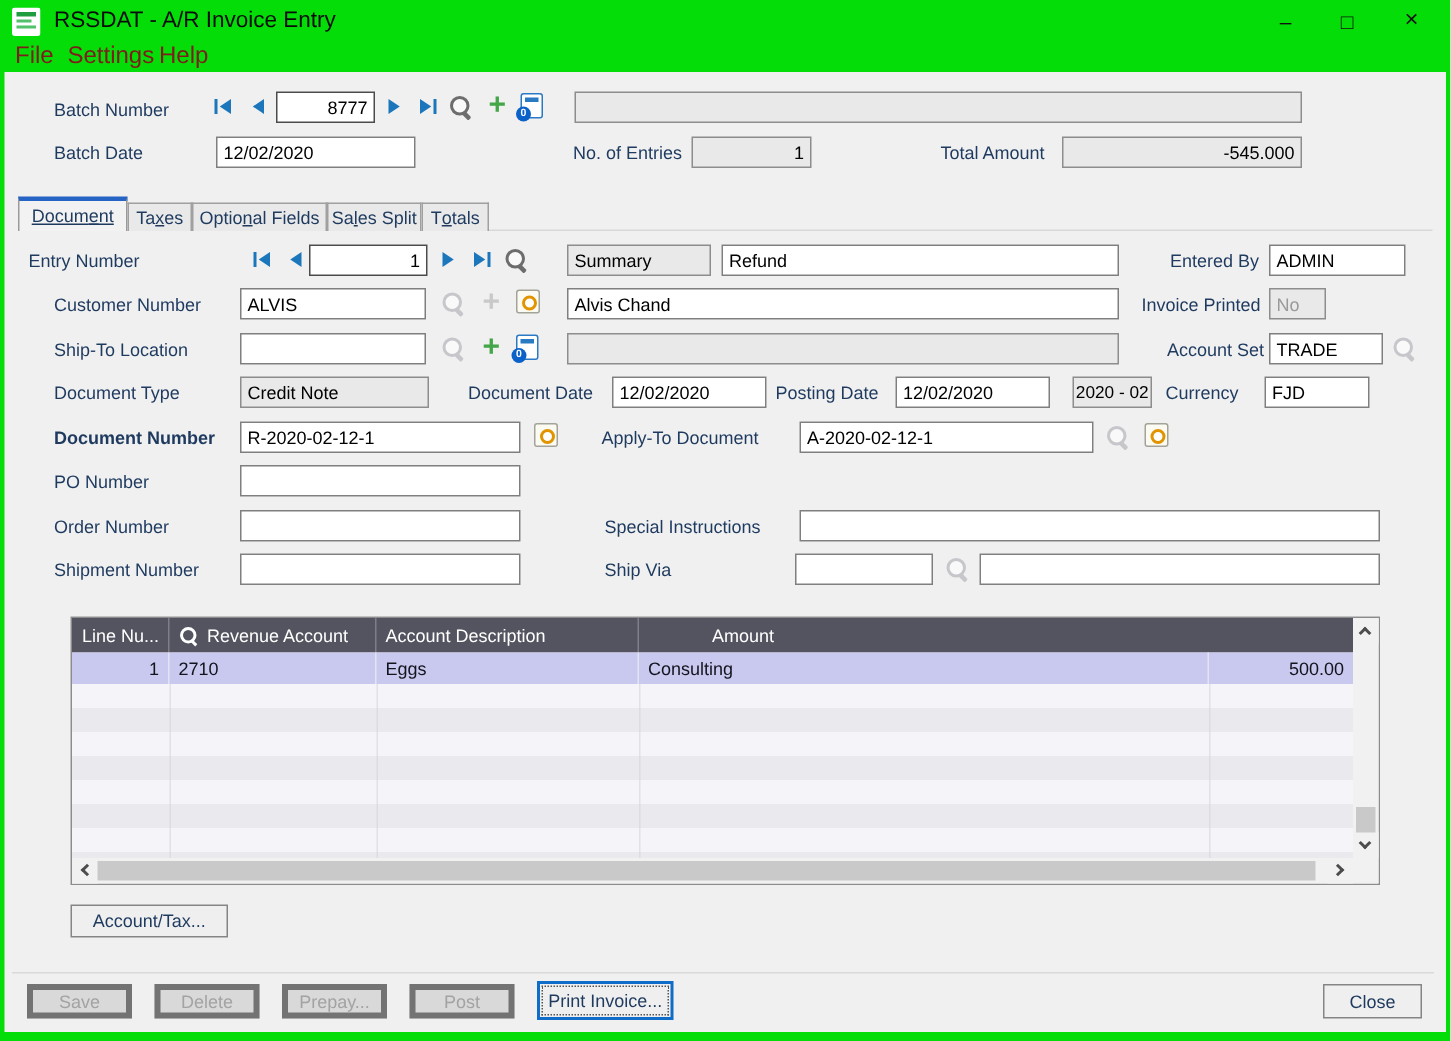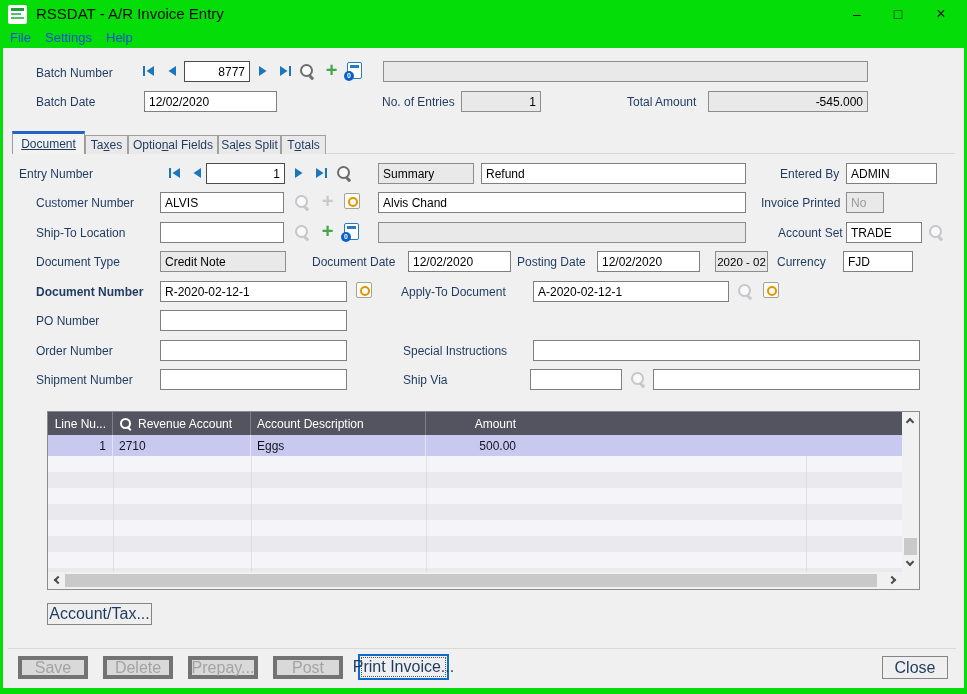--- a/index.html
+++ b/index.html
@@ -5,21 +5,21 @@
   * { margin:0; padding:0; box-sizing:border-box; font-family:"Liberation Sans", sans-serif; }
   html,body { width:967px; height:694px; }
   #window { position:relative; width:967px; height:694px; background:#04dd08; overflow:hidden; }
 
   
   #titlebar { position:absolute; left:0; top:0; width:967px; height:28px; }
   #app-icon { position:absolute; left:8px; top:5px; width:19px; height:19px; }
   #title-text { position:absolute; left:36px; top:0; height:28px; line-height:28px; font-size:15px; color:#0b0b0b; white-space:nowrap; }
   .winctl { position:absolute; top:0; width:30px; height:28px; text-align:center; line-height:28px; font-size:14px; color:#111; cursor:default; }
   #menubar { position:absolute; left:0; top:28px; width:967px; height:20px; }
-  .menu-item { position:absolute; top:0; height:20px; line-height:20px; font-size:13px; color:#1d4ed8; padding:0 4px; }
+  .menu-item { position:absolute; top:0; height:20px; line-height:20px; font-size:16px; color:#7f1d1d; padding:0 4px; }
 
   
   #body { position:absolute; left:3px; right:3px; top:48px; bottom:6px; background:#f0f0f0; }
   .lbl { position:absolute; font-size:12px; color:#1e3a5f; white-space:nowrap; }
   .fld { position:absolute; height:21px; background:#fff; border:1px solid #7f7f7f; font-size:12px; color:#000;
          display:flex; align-items:center; padding:0 4px; white-space:nowrap; overflow:hidden; }
   .fld.dis  { background:#e9e9e9; border-color:#8d8d8d; }
   .fld.dis2 { background:#e9e9e9; border-color:#8d8d8d; color:#9a9a9a; }
   .fld.num  { justify-content:flex-end; }
   .fld.ctr  { justify-content:center; font-size:11.5px; }
@@ -65,21 +65,21 @@
   .sbar { background:#f1f1f1; position:absolute; }
   .sbtn { position:absolute; width:17px; height:17px; background:#f1f1f1; }
   .sthumb { position:absolute; background:#c9c9c9; }
   .chev { position:absolute; width:6px; height:6px; border-right:2px solid #4c4c4c; border-bottom:2px solid #4c4c4c; }
   .chev.up    { transform:rotate(-135deg); left:5px; top:7px; }
   .chev.down  { transform:rotate(45deg);   left:5px; top:4px; }
   .chev.left  { transform:rotate(135deg);  left:7px; top:5px; }
   .chev.right { transform:rotate(-45deg);  left:4px; top:5px; }
 
   
-  .btn { position:absolute; font-size:16px; display:flex; align-items:center; justify-content:center; white-space:nowrap; }
+  .btn { position:absolute; font-size:12px; display:flex; align-items:center; justify-content:center; white-space:nowrap; }
   .btn.enabled  { background:#efefef; border:1px solid #858585; color:#1e3a5f; }
   .btn.disabled { background:#d9d9d9; border:4px solid #737373; color:#a3a3a3; }
   .btn.focused  { background:#efefef; border:2px solid #0f6cc9; color:#1e3a5f; outline:1px dotted #555; outline-offset:-4px; }
   #sep-line { position:absolute; left:8px; top:648px; width:948px; height:1px; background:#d9d9d9; }
   #tab-baseline { position:absolute; left:12px; top:153px; width:943px; height:1px; background:#d8d8d8; }
 </style>
 </head>
 <body>
 
 <div id="window">
@@ -257,20 +257,21 @@
             <span class="gmag"></span>
             <span>Revenue Account</span>
           </div>
         <div class="gh" style="width:175px;">Account Description</div>
         <div class="gh r" style="width:96px; border-right:none;">Amount</div>
       </div>
       <div id="grid-row1">
         <div class="gc r" style="width:65px;">1</div>
         <div class="gc" style="width:138px;">2710</div>
         <div class="gc" style="width:175px;">Eggs</div>
+        <div class="gc" style="width:380px;">Consulting</div>
         <div class="gc r" style="width:96px; border-right:none;">500.00</div>
       </div>
       <div id="grid-empty">
         <div class="gvline" style="left:65px;"></div>
         <div class="gvline" style="left:203px;"></div>
         <div class="gvline" style="left:378px;"></div>
         <div class="gvline" style="left:758px;"></div>
       </div>
 
       <div class="sbar" style="left:854px; top:0; width:17px; height:160px;">

